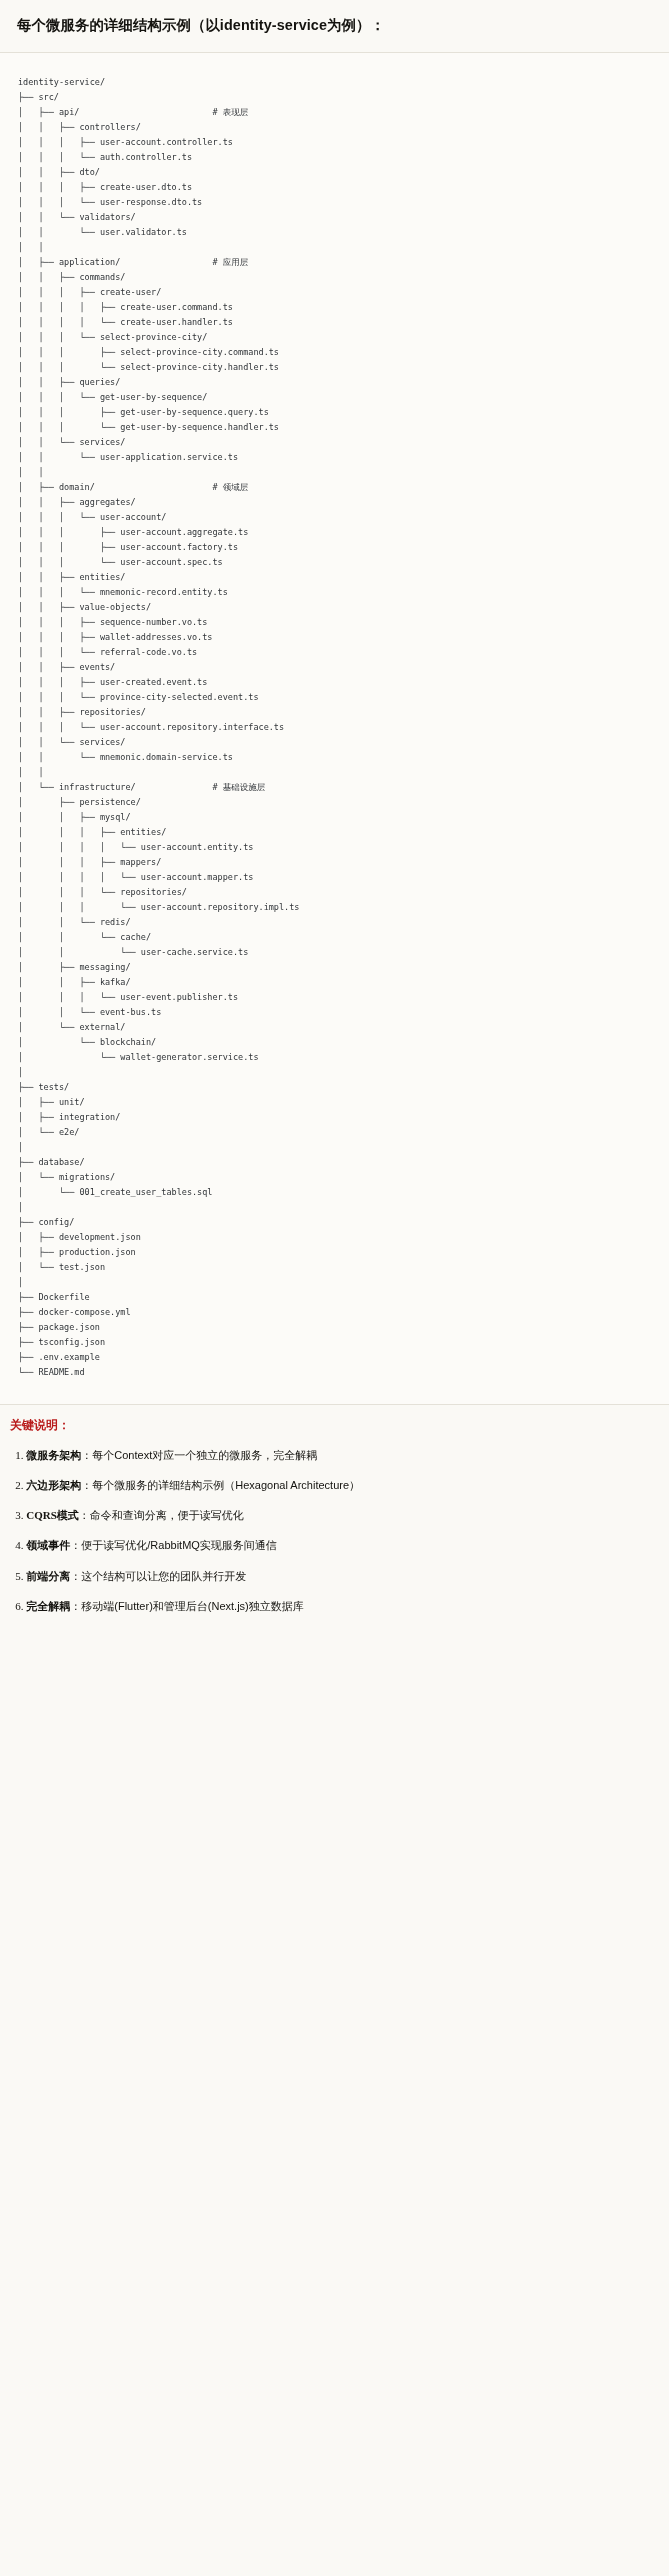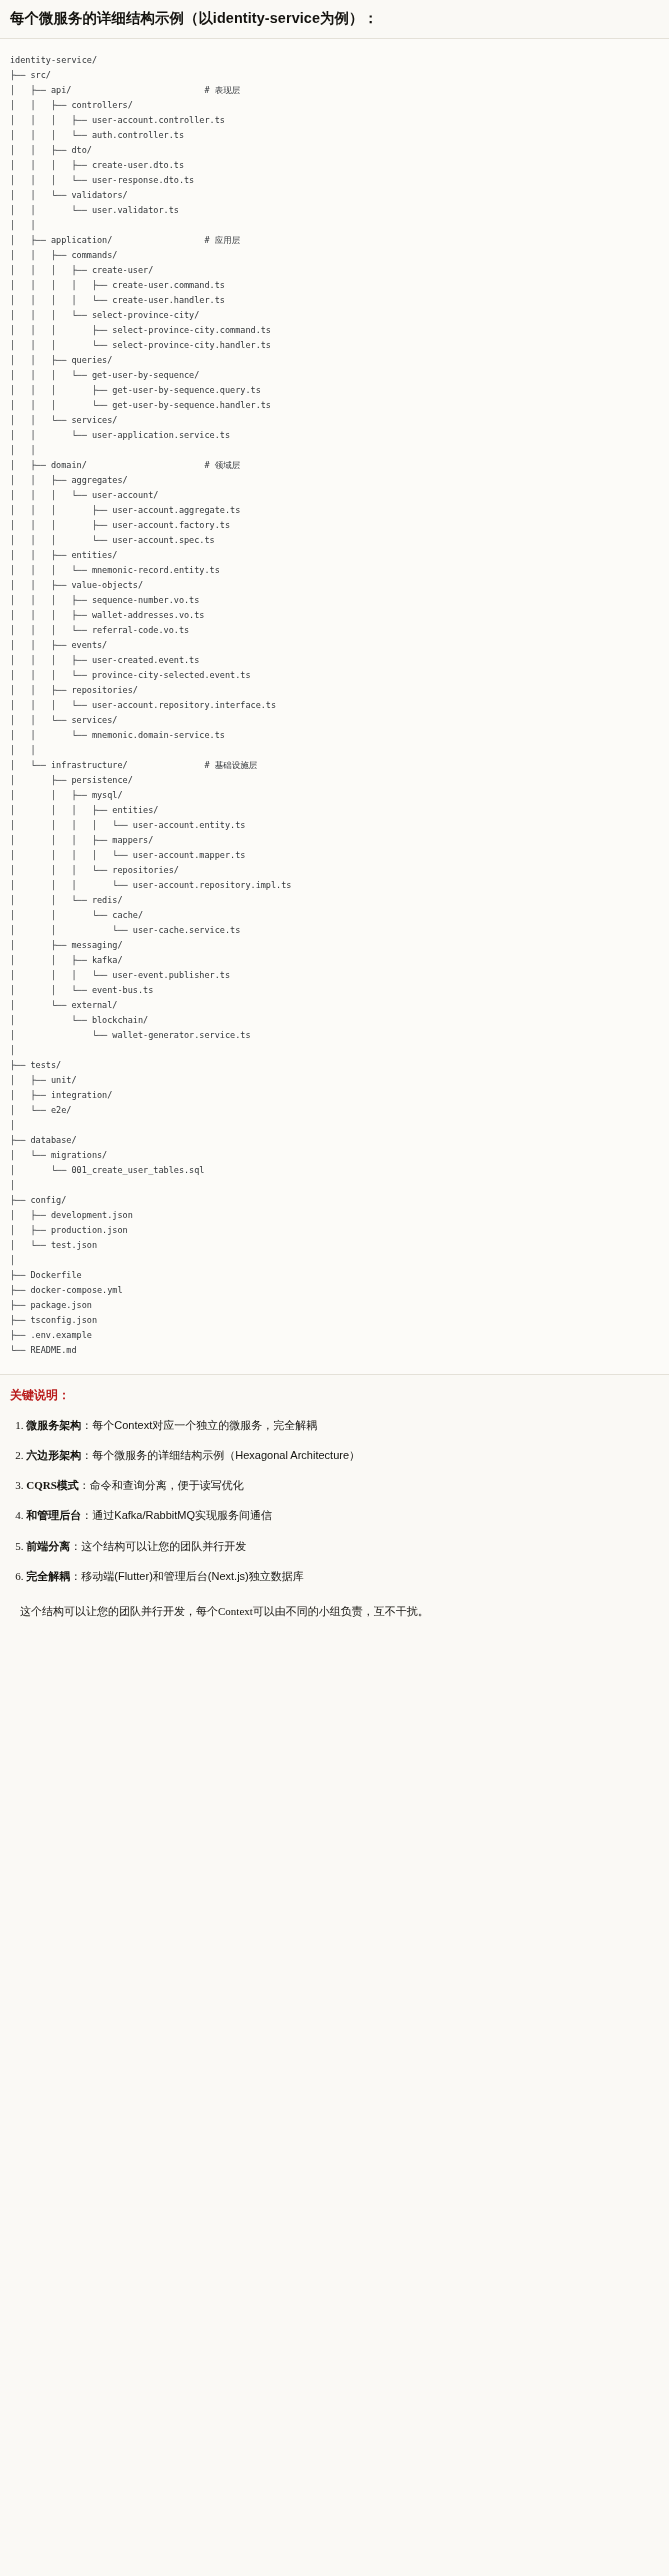--- a/index.html
+++ b/index.html
@@ -23,41 +23,41 @@
   }
 
   
   .doc-title {
     font-family: "Liberation Sans", "DejaVu Sans", sans-serif;
     font-weight: bold;
     font-size: 14.4px;
     line-height: 1.35;
     color: #14130f;
     padding: 8.8px 10px 10px 10px;
-    margin: 0;
+    margin: 7px;
     letter-spacing: 0.1px;
   }
 
   .rule {
     height: 0.6px;
     background: #e4e1d8;
     border: 0;
     margin: 0;
     width: 100%;
   }
 
   
   .code-block {
     background: #fcfbf8;
     padding: 13.8px 10px 16.3px 10px;
     box-sizing: border-box;
     width: 100%;
   }
   pre.tree {
-    margin: 0;
+    margin: 8px;
     font-family: "DejaVu Sans Mono", "Liberation Mono", monospace;
     font-size: 8.5px;
     line-height: 15px;
     color: #2f3337;
     white-space: pre;
     tab-size: 4;
     letter-spacing: 0px;
   }
 
   
@@ -205,27 +205,26 @@
       <li>
         <span class="kp-term">微服务架构</span><span class="kp-desc">：每个Context对应一个独立的微服务，完全解耦</span>
       </li>
       <li>
         <span class="kp-term">六边形架构</span><span class="kp-desc">：每个微服务的详细结构示例（Hexagonal Architecture）</span>
       </li>
       <li>
         <span class="kp-term">CQRS模式</span><span class="kp-desc">：命令和查询分离，便于读写优化</span>
       </li>
       <li>
-        <span class="kp-term">和管理后台</span><span class="kp-desc">：通过Kafka/RabbitMQ实现服务间通信</span>
+        <span class="kp-term">领域事件</span><span class="kp-desc">：便于读写优化/RabbitMQ实现服务间通信</span>
       </li>
       <li>
         <span class="kp-term">前端分离</span><span class="kp-desc">：这个结构可以让您的团队并行开发</span>
       </li>
       <li>
         <span class="kp-term">完全解耦</span><span class="kp-desc">：移动端(Flutter)和管理后台(Next.js)独立数据库</span>
       </li>
     </ol>
 
-    <p class="kp-footer">这个结构可以让您的团队并行开发，每个Context可以由不同的小组负责，互不干扰。</p>
   </div>
 
 </div>
 
 
 </body></html>

